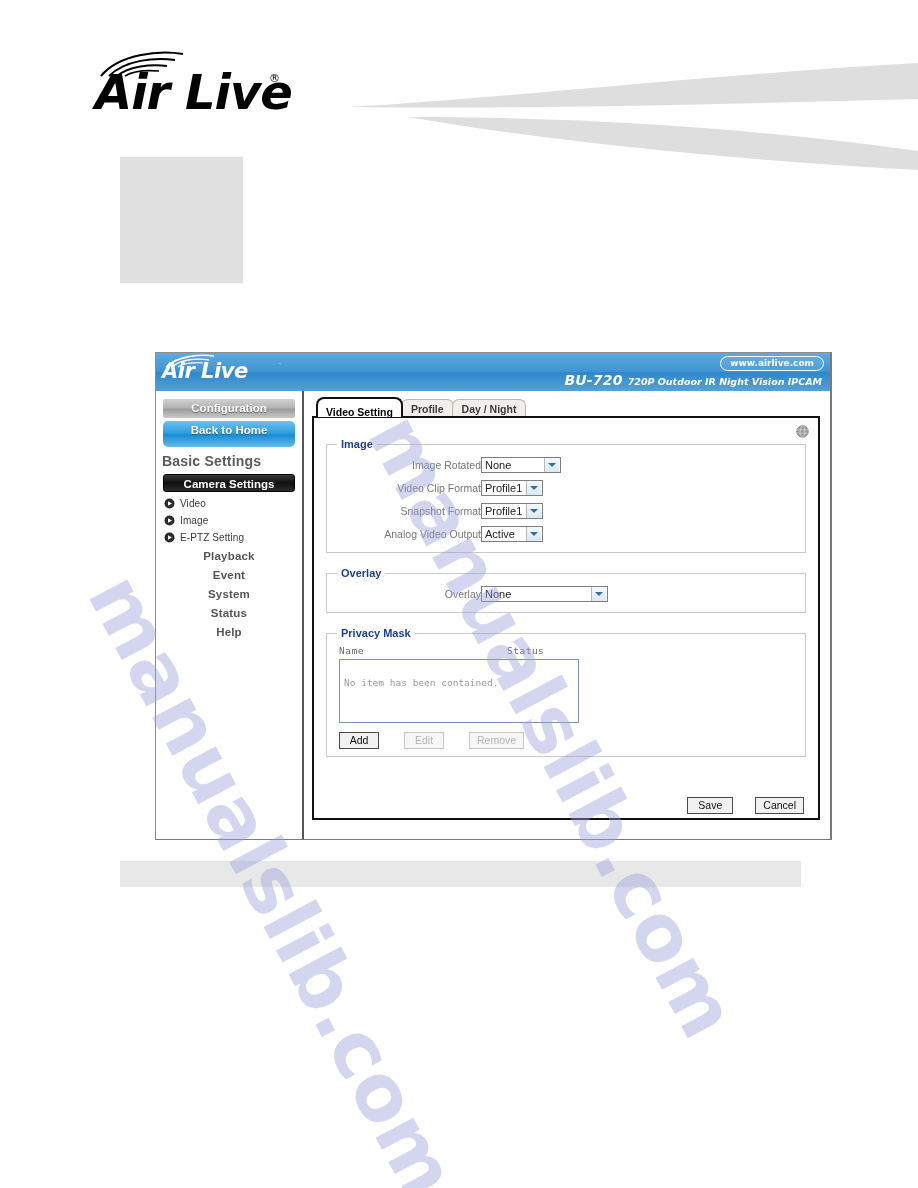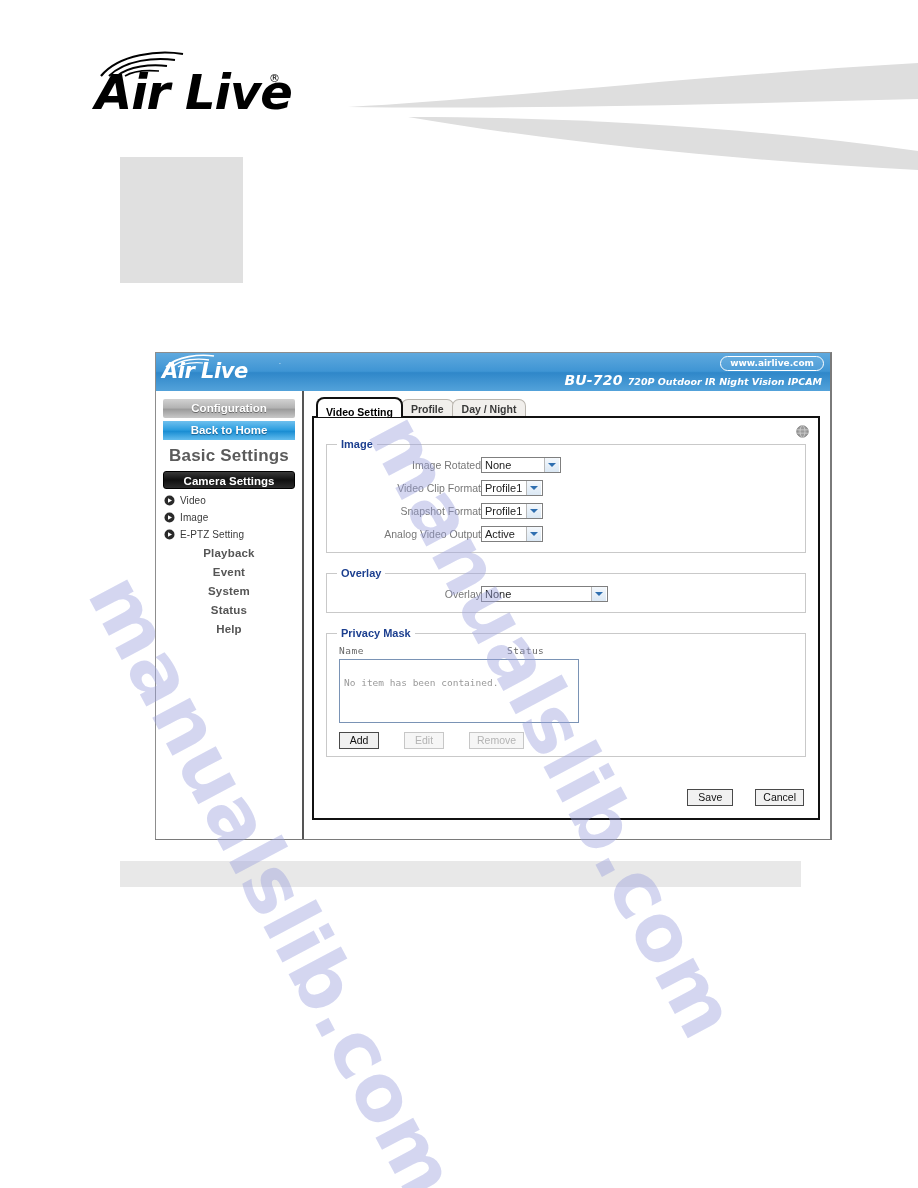--- a/index.html
+++ b/index.html
@@ -160,34 +160,33 @@
     text-align: center;
     font-size: 11.5px;
     font-weight: 700;
     color: #ffffff;
     text-shadow: 0 1px 0 #6a6a6a;
     background: linear-gradient(180deg, #d2d2d2 0%, #b4b4b4 45%, #9c9c9c 55%, #c9c9c9 100%);
     border-radius: 2px;
   }
   .nav-home {
     margin: 3px 1px 0 1px;
-    height: 19px;
+    height: 26px;
     line-height: 19px;
     text-align: center;
     font-size: 11.5px;
     font-weight: 700;
     color: #ffffff;
     text-shadow: 0 1px 1px #1a5d8c;
     background: linear-gradient(180deg, #6fc0ee 0%, #2e9fe0 45%, #1b8ed3 55%, #63bdee 100%);
-    border-radius: 0;
+    border-radius: 5px;
   }
   .nav-section {
     margin-top: 6px;
-    text-align: center;
-    font-size: 17px;
+    font-size: 14px;
     font-weight: 700;
     color: #5b5b5b;
     letter-spacing: 0.2px;
   }
   .nav-active {
     margin: 5px 1px 0 1px;
     height: 18px;
     line-height: 18px;
     text-align: center;
     font-size: 11.5px;
@@ -375,21 +374,21 @@
     color: #111;
     box-sizing: border-box;
   }
   .btn.disabled {
     color: #b4b4b4;
     border-color: #c7c7c7;
     background: #f6f6f6;
   }
   .bottom-btns {
     position: absolute;
-    right: 14px; bottom: 12px;
+    right: 14px; bottom: 4px;
     display: flex;
     gap: 22px;
   }
   .btn.wide { min-width: 46px; }
 
   
   .bottom-bar {
     position: absolute;
     left: 120px; top: 861px;
     width: 681px; height: 26px;

